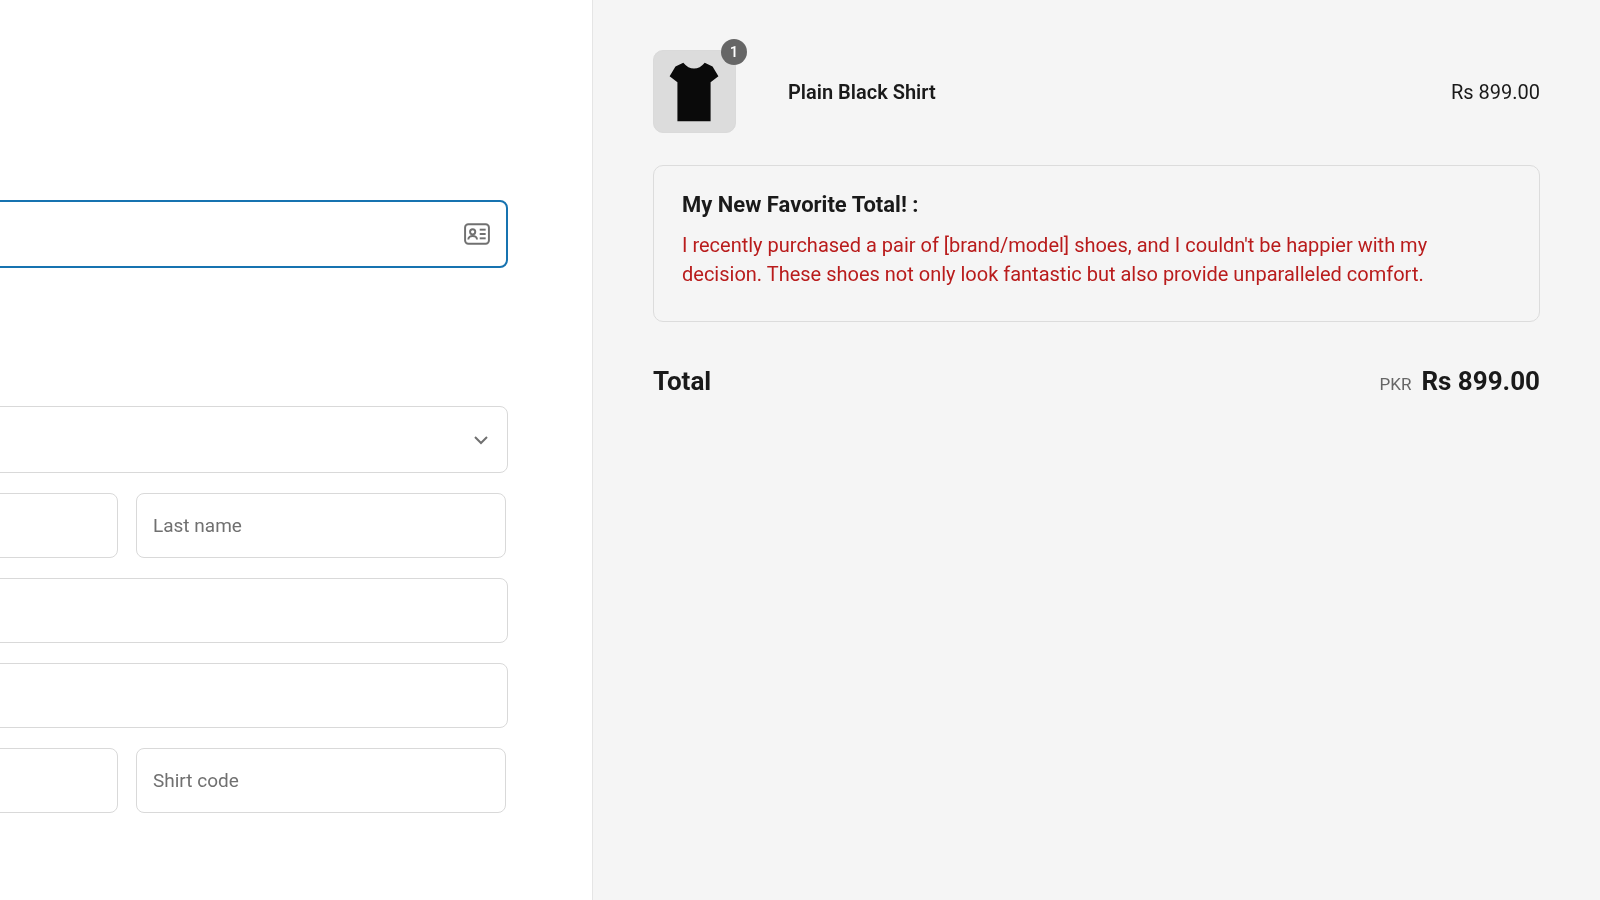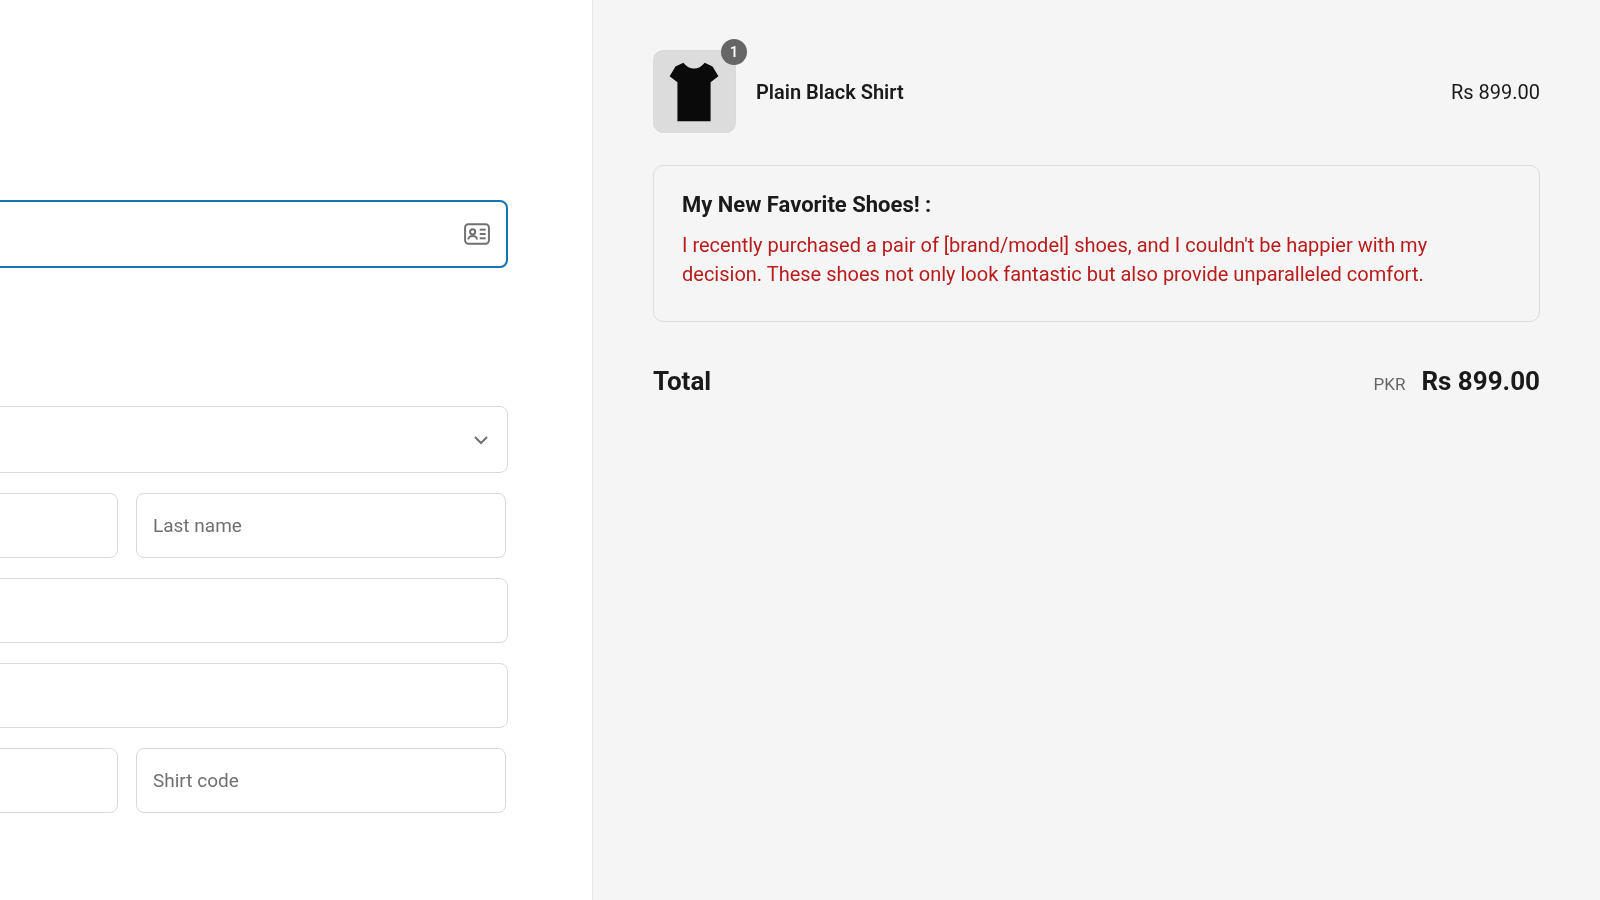--- a/index.html
+++ b/index.html
@@ -149,20 +149,21 @@
       background: #666666;
       color: #fff;
       font-size: 15px;
       font-weight: 500;
       display: flex; align-items: center; justify-content: center;
     }
     .item-name {
       font-size: 20px;
       font-weight: 600;
       flex: 1;
+      margin-left: 32px;
     }
     .item-price {
       font-size: 20px;
       font-weight: 400;
     }
     .review-card {
       margin-top: 32px;
       border: 1px solid #dcdcdc;
       border-radius: 10px;
       padding: 26px 28px 32px 28px;
@@ -184,21 +185,21 @@
       align-items: flex-end;
       justify-content: space-between;
     }
     .total-label {
       font-size: 26px;
       font-weight: 700;
     }
     .total-right {
       display: flex;
       align-items: baseline;
-      gap: 16px;
+      gap: 10px;
       margin-left: 34px;
     }
     .currency-code {
       font-size: 17px;
       color: #666;
       font-weight: 400;
     }
     .total-amount {
       font-size: 26px;
       font-weight: 700;
@@ -265,21 +266,21 @@
           <path d="M22 16 L30 12 Q35 18 41 18 Q47 18 52 12 L60 16 L66 26 L58 32 L58 72 L24 72 L24 32 L16 26 Z" fill="#0a0a0a"></path>
         </svg>
       </div>
       <div class="qty-badge">1</div>
     </div>
     <div class="item-name">Plain Black Shirt</div>
     <div class="item-price">Rs 899.00</div>
   </div>
 
   <div class="review-card">
-    <div class="review-title">My New Favorite Shoes! :</div>
+    <div class="review-title">My New Favorite Total! :</div>
     <div class="review-body">I recently purchased a pair of [brand/model] shoes, and I couldn't be happier with my decision. These shoes not only look fantastic but also provide unparalleled comfort.</div>
   </div>
 
   <div class="total-row">
     <div class="total-label">Total</div>
     <div class="total-right">
       <span class="currency-code">PKR</span>
       <span class="total-amount">Rs 899.00</span>
     </div>
   </div>

